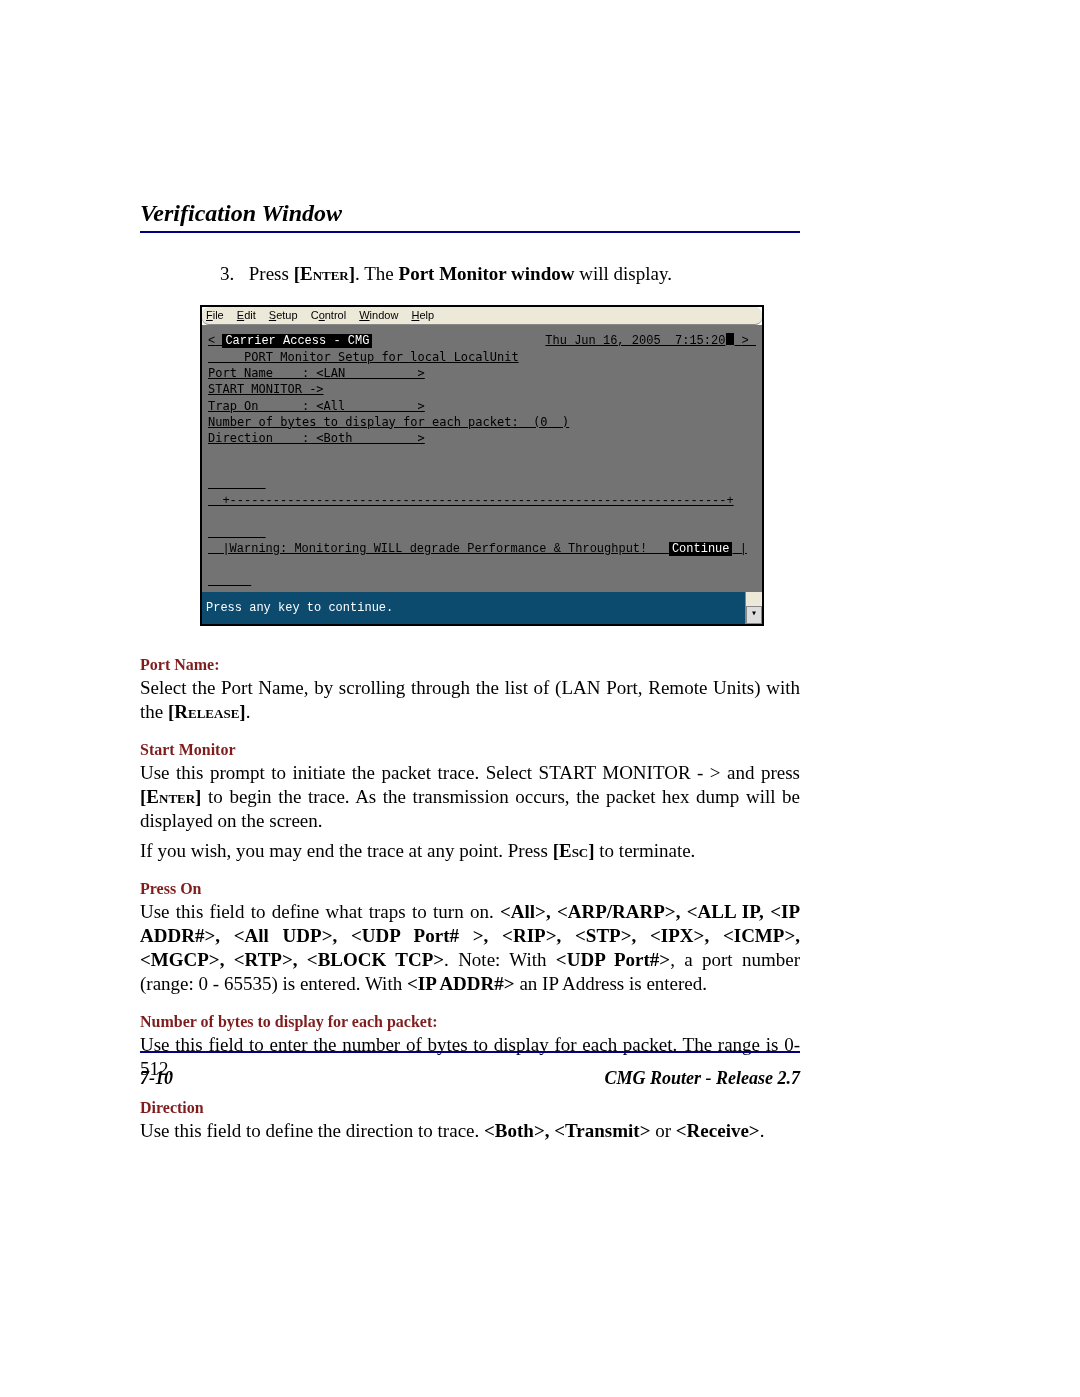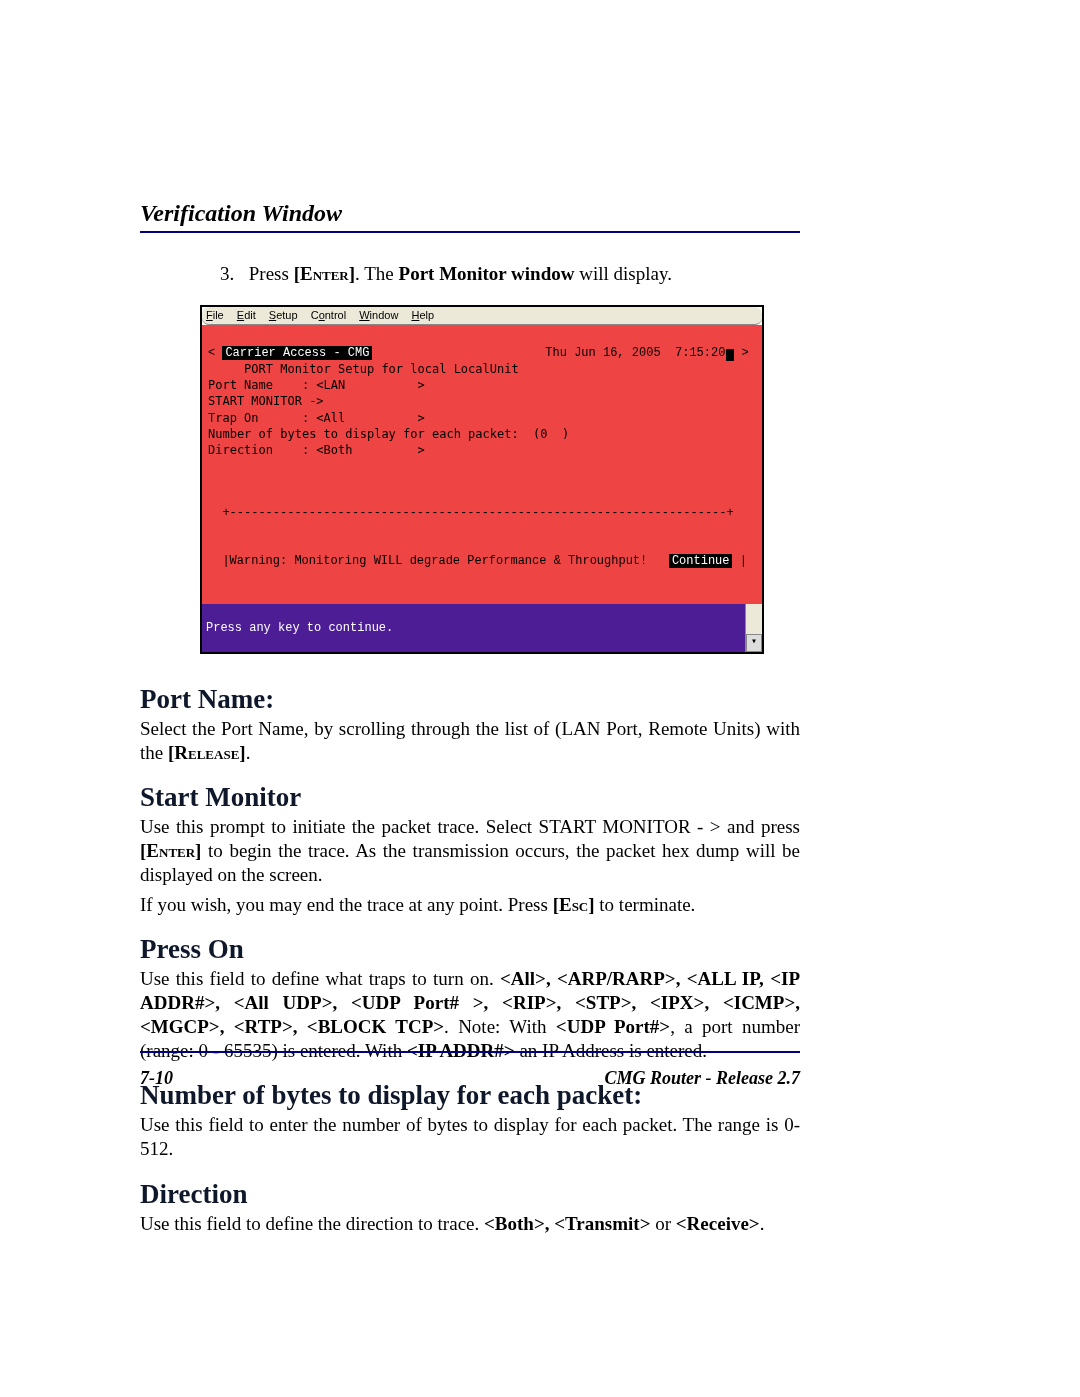--- a/index.html
+++ b/index.html
@@ -56,61 +56,62 @@
     padding: 1px 4px;
     font-family: Tahoma, sans-serif;
     font-size: 11px;
     border-radius: 7px;
   }
   .term-menubar span {
     margin-right: 10px;
   }
   .term-menubar span u { text-decoration: underline; }
   .term-body {
-    padding: 20px 6px 2px 6px;
-    background: #ef4444;
+    padding: 8px 6px 2px 6px;
+    background: #737373;
     position: relative;
+    text-decoration: underline;
   }
   .term-topbar {
     display: flex;
     justify-content: space-between;
     align-items: flex-start;
   }
   .term-title {
     background: #000;
     color: #fff;
     padding: 0 3px;
     white-space: pre;
   }
   .term-date {
     white-space: pre;
     display: flex;
-    align-items: flex-end;
+    align-items: flex-start;
   }
   .term-cursor {
     display:inline-block;
     width:8px; height:12px;
     background:#000;
     vertical-align: text-bottom;
     margin-left:1px;
   }
   .term-line { white-space: pre; margin:0;}
   .term-warning {
     margin-top: 14px;
     white-space: pre;
   }
   .term-continue {
     background:#000;
     color:#fff;
     padding:0 3px;
   }
   .term-footer {
-    background:#4c1d95;
+    background:#0c4a6e;
     color:#fff;
-    padding:16px 4px;
+    padding:8px 4px;
     white-space: pre;
   }
   .term-scroll {
     position:absolute;
     right:0; top:20px; bottom:0;
     width:16px;
     background:#ece9d8;
     border-left:1px solid #888;
     display:flex;
     flex-direction:column;
@@ -118,23 +119,23 @@
     font-size:10px;
     text-align:center;
   }
   .term-scroll .arrow {
     height:16px;
     border:1px solid #888;
     background:#ddd;
     line-height:14px;
   }
   .section-h {
-    color: #0f172a;
-    font-weight: bold;
-    font-size: 27px;
+    color: #7f1d1d;
+    font-weight: bold;
+    font-size: 16px;
     margin: 18px 0 2px 0;
   }
   .body-p {
     font-size: 19px;
     line-height: 1.25;
     margin: 2px 0 6px 0;
     text-align: justify;
   }
   .smallcaps {
     font-variant: small-caps;

